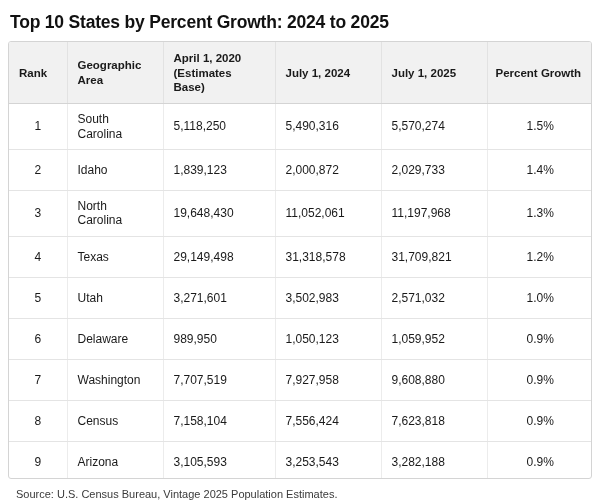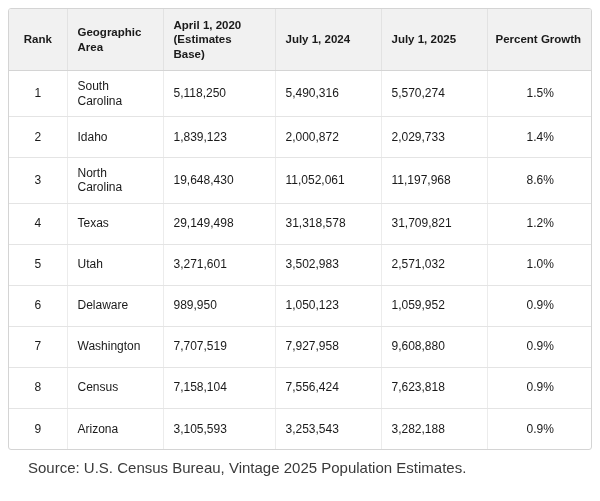--- a/index.html
+++ b/index.html
@@ -53,21 +53,20 @@
     vertical-align: middle;
     border-bottom: 1px solid #d4d4d4;
     border-right: 1px solid #e2e2e2;
     line-height: 1.25;
   }
   thead th:last-child {
     border-right: none;
     padding-left: 8px;
   }
   thead th.c-rank {
-    text-align: center;
     margin-top: 28px;
   }
   tbody td {
     font-size: 12px;
     color: #1a1a1a;
     padding: 8px 10px;
     height: 41px;
     box-sizing: border-box;
     vertical-align: middle;
     border-bottom: 1px solid #e4e4e4;
@@ -84,31 +83,32 @@
   tbody td.c-rank {
     text-align: center;
   }
   col.w-rank    { width: 58px; }
   col.w-area    { width: 96px; }
   col.w-base    { width: 112px; }
   col.w-2024    { width: 106px; }
   col.w-2025    { width: 106px; }
   col.w-growth  { width: 106px; }
   .source {
-    font-size: 15px;
+    font-size: 11px;
     color: #3a3a3a;
-    margin: 9px 0 0 20px;
+    margin: 9px 0 0 8px;
     line-height: 1.2;
   }
 </style>
 </head>
 <body>
 
 <div class="page">
 
+  <div class="title">Top 10 States by Percent Growth: 2024 to 2025</div>
 
   <div class="table-wrap">
     <table>
       <colgroup>
         <col class="w-rank">
         <col class="w-area">
         <col class="w-base">
         <col class="w-2024">
         <col class="w-2025">
         <col class="w-growth">
@@ -139,21 +139,21 @@
           <td>2,000,872</td>
           <td>2,029,733</td>
           <td>1.4%</td>
         </tr>
         <tr>
           <td class="c-rank">3</td>
           <td>North Carolina</td>
           <td>19,648,430</td>
           <td>11,052,061</td>
           <td>11,197,968</td>
-          <td>8.6%</td>
+          <td>1.3%</td>
         </tr>
         <tr>
           <td class="c-rank">4</td>
           <td>Texas</td>
           <td>29,149,498</td>
           <td>31,318,578</td>
           <td>31,709,821</td>
           <td>1.2%</td>
         </tr>
         <tr>

